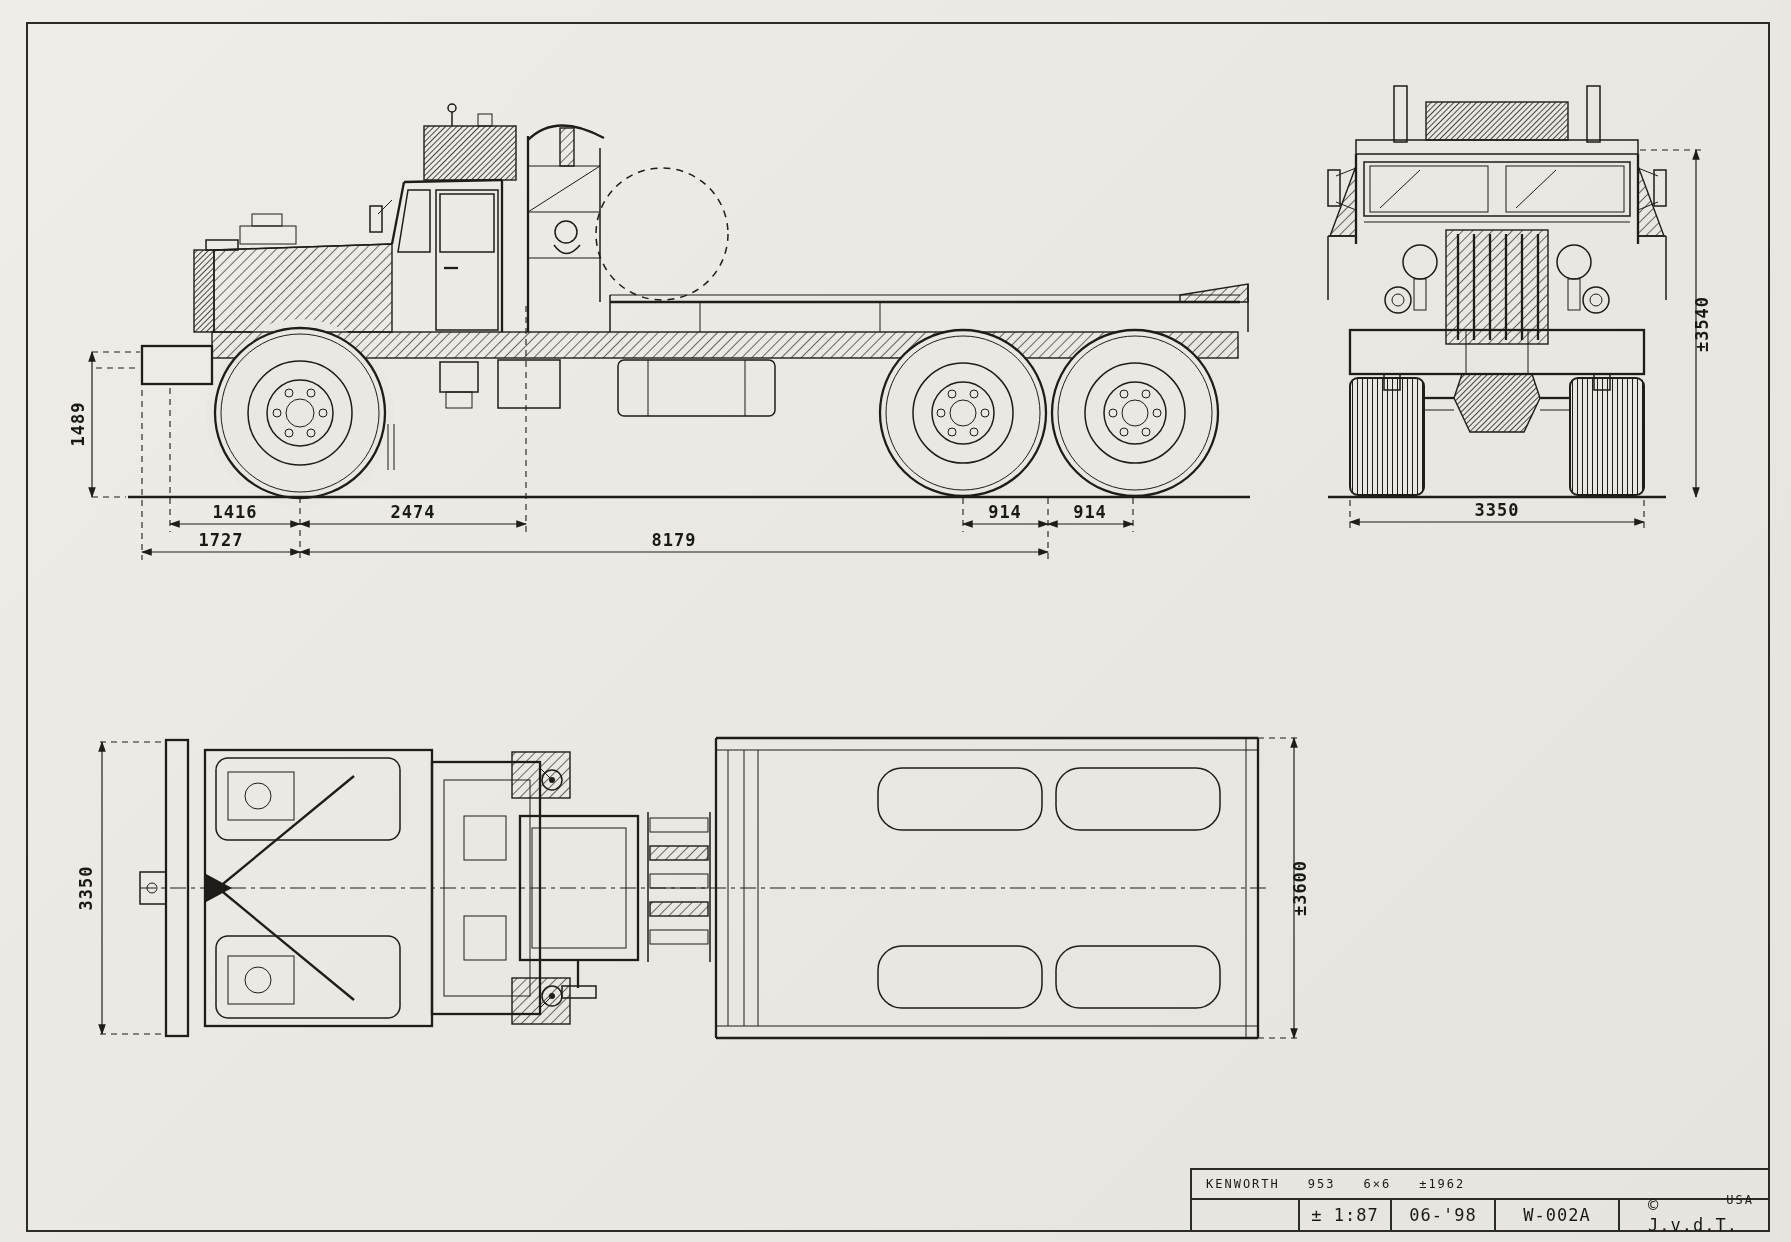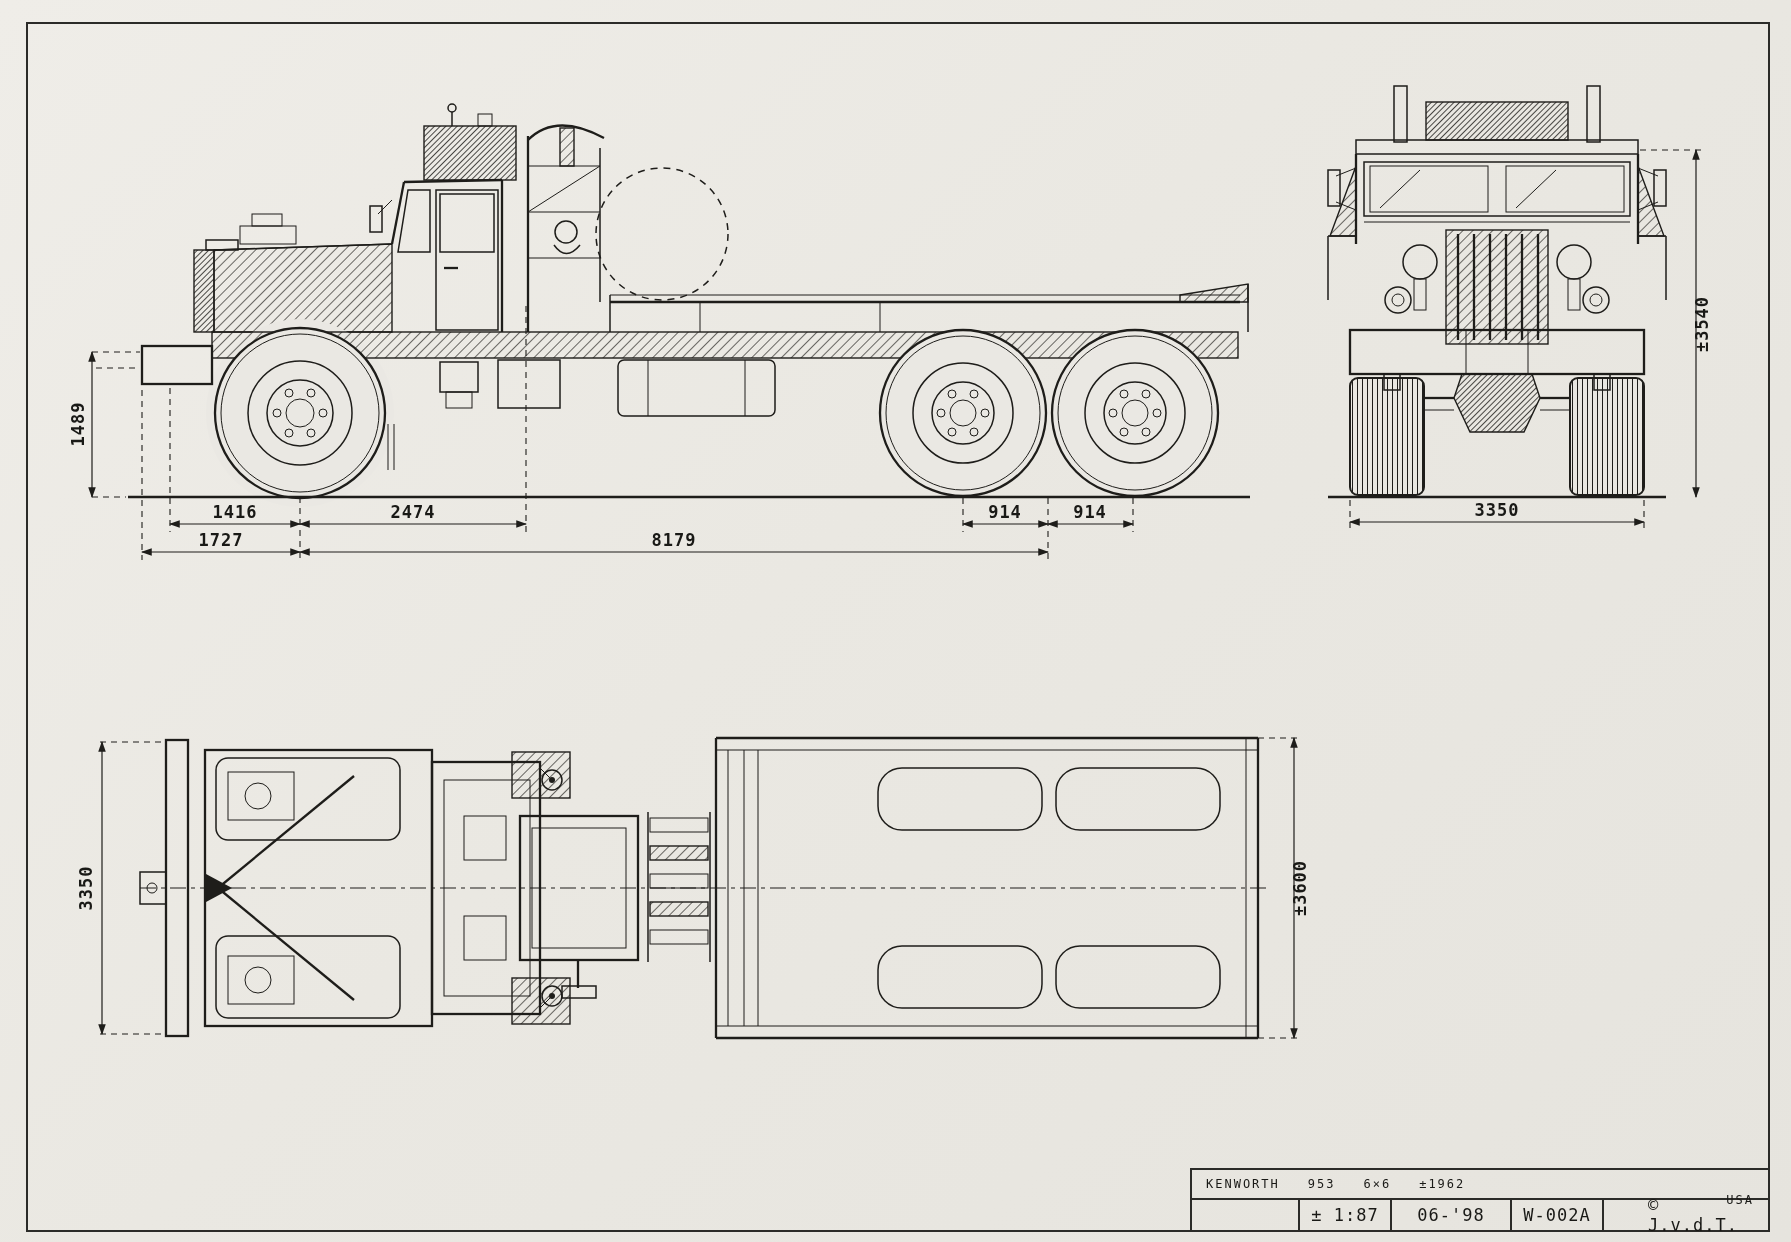--- a/index.html
+++ b/index.html
@@ -37,22 +37,22 @@
     color:#191916;
   }
   .tb-row{display:flex;align-items:center;height:30px;box-sizing:border-box;}
   .tb-row1{border-bottom:2px solid #2b2b28;padding:0 14px;font-size:12px;letter-spacing:2px;}
   .tb-row1 .gap{display:inline-block;width:28px;}
   .tb-row1 .country{margin-left:auto;margin-top:32px;}
   .tb-row2{font-size:17px;letter-spacing:1px;height:30px;padding-left:40px;}
   .tb-cell{height:100%;display:flex;align-items:center;justify-content:center;box-sizing:border-box;border-left:2px solid #2b2b28;}
   .tb-cell.first{border-left:none;width:66px;}
   .tb-cell.scale{width:92px;}
-  .tb-cell.date{width:120px;}
-  .tb-cell.number{width:92px;}
+  .tb-cell.date{width:104px;}
+  .tb-cell.number{width:124px;}
   .tb-cell.spacer{flex:1;border-left:2px solid #2b2b28;}
   .tb-cell.credit{border-left:none;padding-right:10px;justify-content:flex-end;width:120px;}
 </style>
 </head>
 <body>
 
 <div id="sheet">
   <div id="frame"></div>
 
   <svg width="1791" height="1242" viewBox="0 0 1791 1242">

